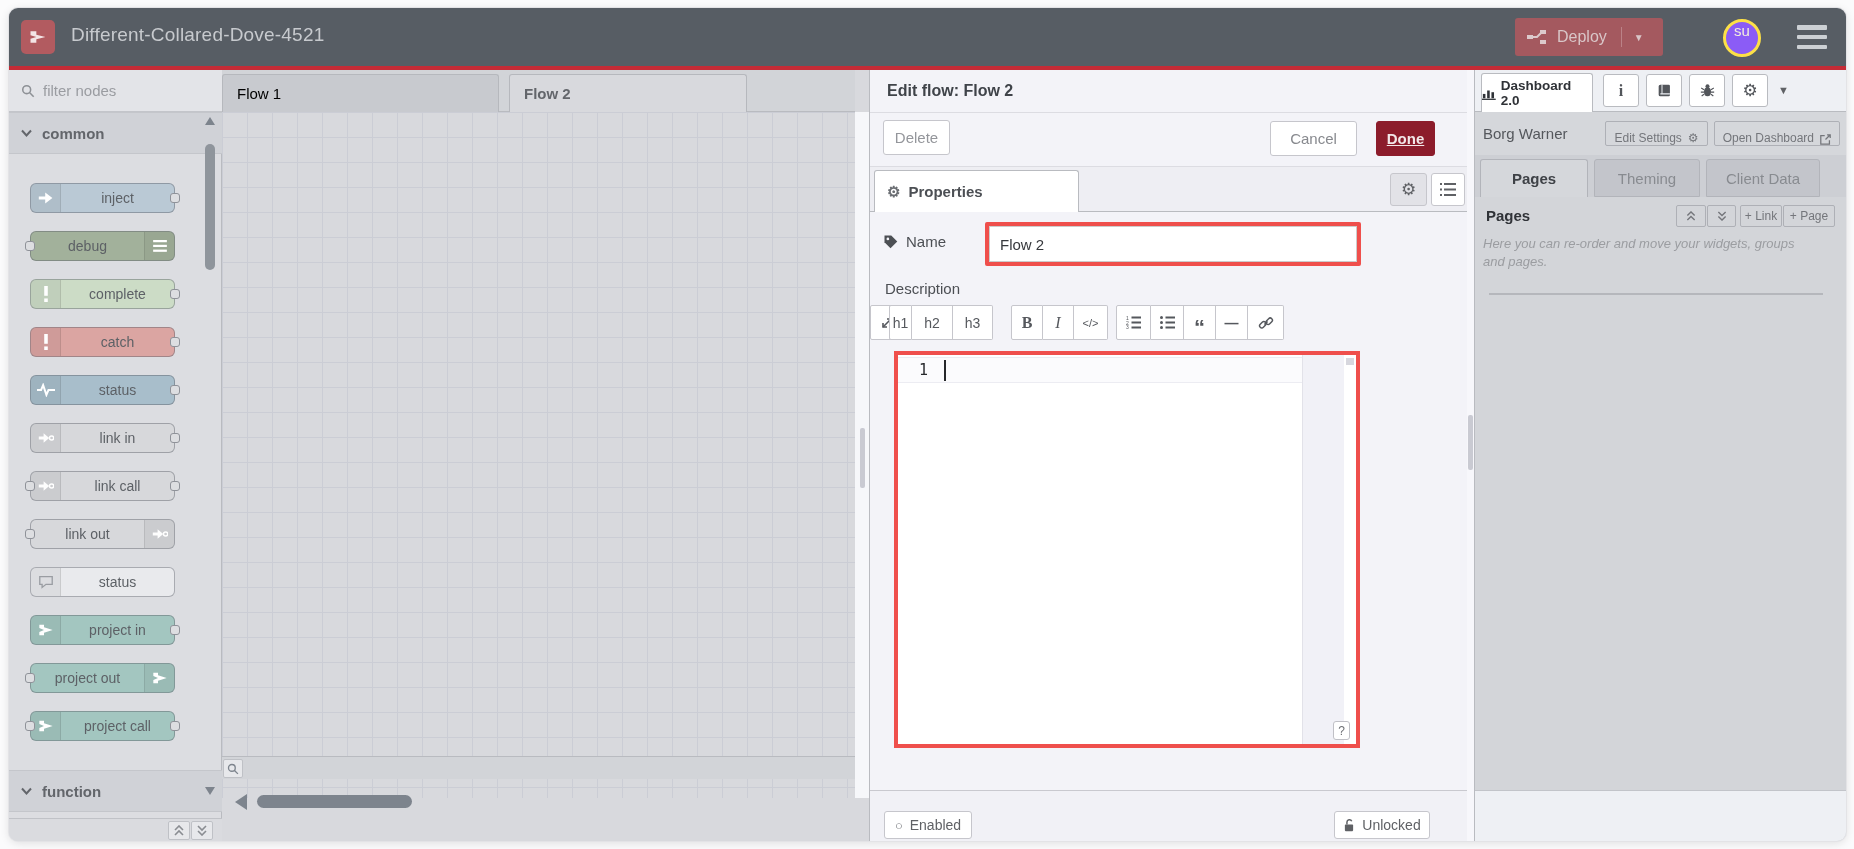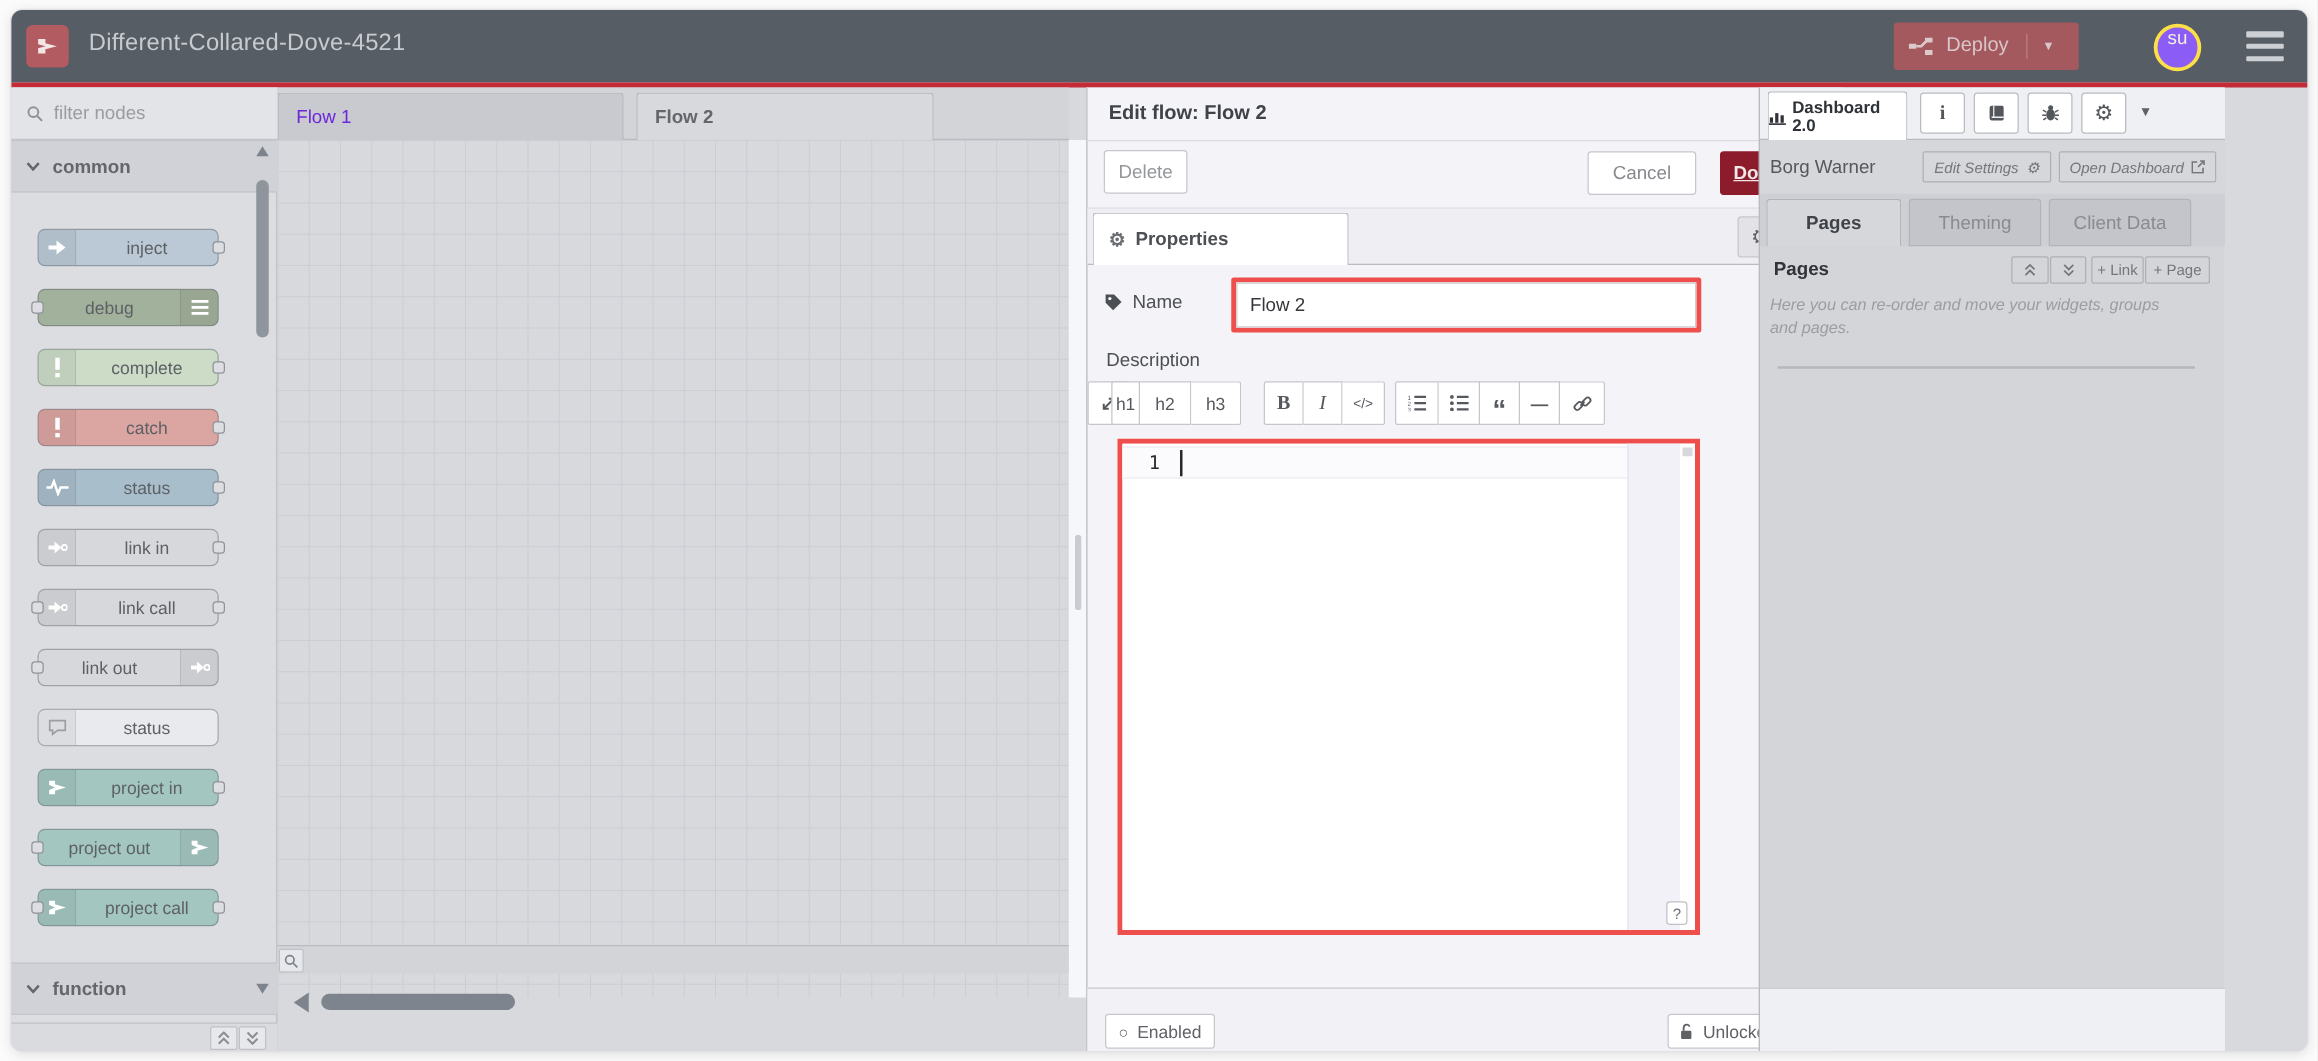--- a/index.html
+++ b/index.html
@@ -35,21 +35,21 @@
   .pnode .port { position:absolute; top:9px; width:10px; height:10px; background:#dddee1; border:1px solid #8f9299; border-radius:3px; }
   .pnode .port.in { left:-6px; } .pnode .port.out { right:-6px; }
   #palette-scroll-up { left:195px; top:46px; } #palette-scroll-down { left:195px; top:716px; }
   #palette-scroll-thumb { left:196px; top:74px; width:10px; height:126px; background:#8f959c; border-radius:5px; }
   #palette-footer { left:0; top:748px; width:213px; height:23px; background:#dadbdf; border-top:1px solid #c0c2c7; }
   .mini-btn { position:absolute; width:22px; height:19px; background:#e7e8eb; border:1px solid #bfc1c6; border-radius:2px; display:flex; align-items:center; justify-content:center; color:#8a8d92; }
 
   
   #tabbar { left:213px; top:62px; width:633px; height:42px; background:#d2d4d8; border-bottom:1px solid #b9bbc0; }
   .flow-tab { position:absolute; top:4px; height:38px; border:1px solid #b6b8bd; border-bottom:none; border-radius:3px 3px 0 0; font-size:15px; display:flex; align-items:center; padding-left:14px; }
-  #tab-flow1 { left:0px; width:277px; background:#c8cacf; color:#6d28d9; }
+  #tab-flow1 { left:0px; width:277px; background:#c8cacf; color:#000000; }
   #tab-flow2 { left:287px; width:238px; background:#d8d9dd; color:#63666b; font-weight:bold; }
   #canvas { left:213px; top:104px; width:633px; height:686px; background:#d8d9dd;
     background-image:linear-gradient(to right, #cbcdd5 1px, transparent 1px), linear-gradient(to bottom, #cbcdd5 1px, transparent 1px);
     background-size:25px 25px; }
   #ws-vscroll { left:846px; top:104px; width:14px; height:686px; background:#f6f7fa; }
   #ws-vthumb { left:851px; top:420px; width:5px; height:60px; background:#c9cad2; border-radius:2px; }
   #ws-hscroll-left { left:226px; top:786px; width:0; height:0; border-top:8px solid transparent; border-bottom:8px solid transparent; border-right:12px solid #7d848d; }
   #ws-hthumb { left:248px; top:787px; width:155px; height:13px; background:#7d848d; border-radius:7px; }
   #ws-footer { left:213px; top:748px; width:633px; height:23px; background:#d2d4d8; border-top:1px solid #b9bbc0; }
   #ws-zoom-btn { left:214px; top:751px; width:20px; height:19px; background:#e7e8eb; border:1px solid #bfc1c6; border-radius:2px; display:flex; align-items:center; justify-content:center; }
@@ -93,29 +93,29 @@
   #ed-help-btn { position:absolute; right:6px; bottom:4px; width:17px; height:19px; background:#fff; border:1px solid #c0c0c6; border-radius:3px; font-size:12px; color:#6e7075; display:flex; align-items:center; justify-content:center; font-family:"Liberation Sans",sans-serif; }
   #dlg-footer { left:0; top:720px; width:598px; height:51px; background:#f1f1f6; border-top:1px solid #c9c9cf; }
   #btn-enabled { left:14px; top:20px; width:88px; height:28px; font-size:14px; color:#5f6165; }
   #btn-enabled .circ { margin-right:7px; font-size:13px; color:#6a6d72; }
   #btn-unlocked { left:464px; top:20px; width:96px; height:28px; font-size:14px; color:#5f6165; }
   #btn-unlocked svg { margin-right:7px; }
   #dlg-scrollstrip { left:1458px; top:62px; width:7px; height:771px; background:#f7f7fb; }
   #dlg-scrollthumb { left:1459px; top:407px; width:5px; height:55px; background:#c9cad2; border-radius:2px; }
 
   
-  #sidebar { left:1398px; top:62px; width:372px; height:771px; background:#d3d5d9; border-left:1px solid #b9bbc0;padding-left:44px; }
+  #sidebar { left:1465px; top:62px; width:372px; height:771px; background:#d3d5d9; border-left:1px solid #b9bbc0;padding-left:44px; }
   #sb-tabrow { left:0; top:0; width:372px; height:42px; background:#eef0f4; border-bottom:1px solid #b9bbc0; }
   #sb-dash-tab { left:6px; top:3px; width:112px; height:39px; background:#fff; border:1px solid #b9bbc0; border-bottom:none; border-radius:3px 3px 0 0; display:flex; align-items:center; justify-content:center; font-size:13.5px; font-weight:bold; color:#2f3237; }
   #sb-dash-tab svg { margin-right:5px; }
   .sb-iconbtn { position:absolute; top:4px; width:36px; height:33px; background:#fff; border:1px solid #b9bbc0; border-radius:3px; display:flex; align-items:center; justify-content:center; color:#53565b; }
   #sb-caret { left:303px; top:14px; color:#5f6165; font-size:11px; }
   #sb-settings-row { left:0; top:42px; width:372px; height:43px; background:#d5d7db; display:flex; align-items:center; }
   #sb-project-name { margin-left:8px; font-size:15px; color:#54575c; }
-  .chip { height:25px; border:1px solid #aeb0b6; border-radius:2px; background:transparent; color:#74767b; font-size:12px; display:flex; align-items:center; padding:0 8px;font-style:italic; }
+  .chip { height:25px; border:1px solid #aeb0b6; border-radius:2px; background:transparent; color:#74767b; font-size:12px; display:flex; align-items:flex-end; padding:0 8px; }
   #chip-edit-settings { margin-left:38px; } #chip-open-dash { margin-left:6px; }
   .chip .g { margin-left:6px; font-size:12px; }
   #sb-tabs2 { left:0; top:85px; width:372px; height:42px; background:#cdcfd4; }
   .sb-tab2 { position:absolute; top:4px; height:38px; border:1px solid #b2b4ba; border-radius:3px 3px 0 0; font-size:15px; display:flex; align-items:center; justify-content:center; }
   #sb-tab-layout { left:5px; width:108px; background:#d5d7db; border-bottom:none; color:#3f4247; font-weight:bold; }
   #sb-tab-theming { left:119px; width:106px; background:#c3c5cb; color:#888b90; }
   #sb-tab-client { left:231px; width:114px; background:#c3c5cb; color:#888b90; }
   #sb-pages-row { left:0; top:127px; width:372px; height:40px; }
   #pages-title { left:11px; top:10px; font-size:15px; font-weight:bold; color:#303338; }
   #pg-up { left:201px; top:8px; width:30px; height:22px; } #pg-down { left:232px; top:8px; width:29px; height:22px; }

